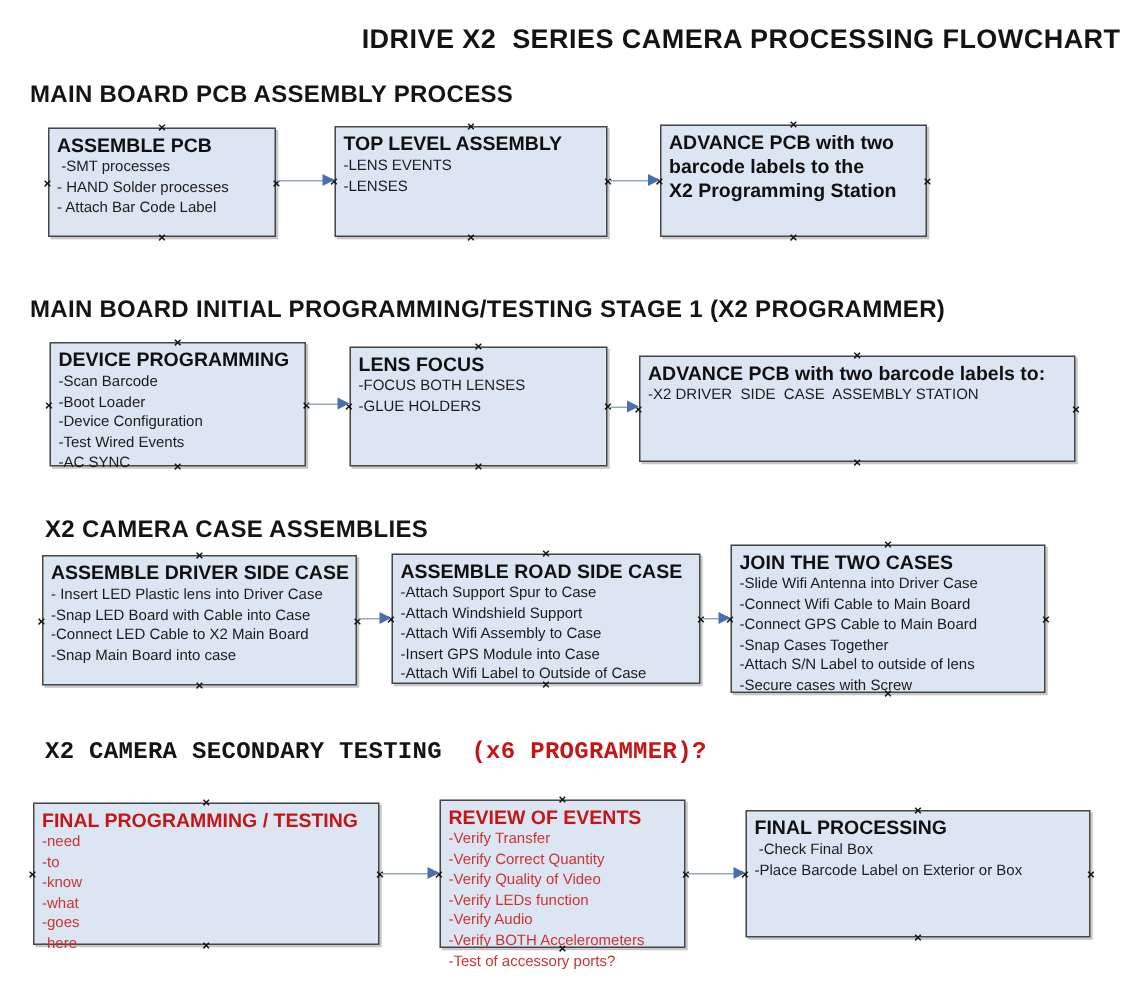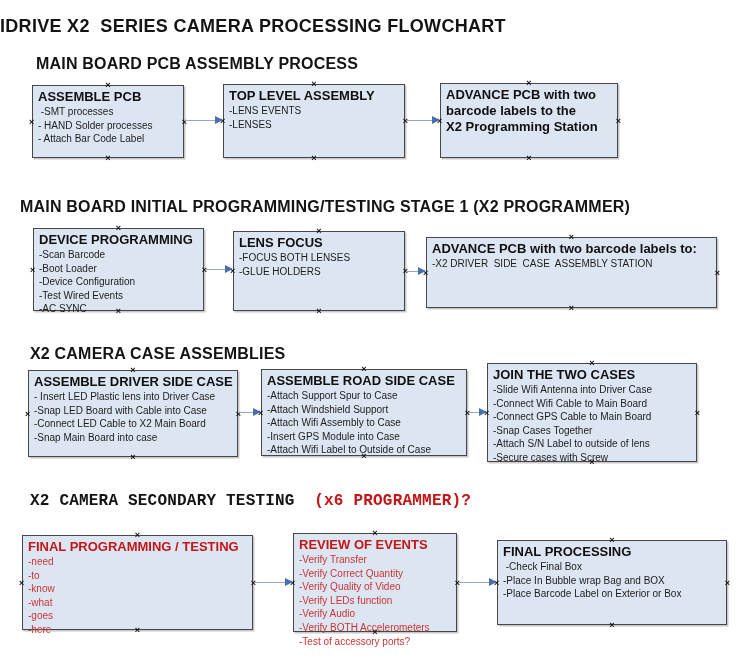--- a/index.html
+++ b/index.html
@@ -1,21 +1,21 @@
 <!DOCTYPE html>
 <html style="--box-fill: #dce6f2; --box-border: #474747; --red-title: #c41616; --red-item: #cc3434; --arrow-line: #94a7c4; --arrow-head: #4a6fae;"><head>
 <meta charset="utf-8">
 <style>
   html,body{margin:0;padding:0;background:#fff;}
   #canvas{
     position:relative;width:747px;height:662px;background:#ffffff;
     font-family:"Liberation Sans","DejaVu Sans",sans-serif;color:#111;overflow:hidden;
   }
   .main-title{
-    position:absolute;top:16px;left:0;width:747px;text-align:left;
+    position:absolute;top:16px;left:0;width:747px;text-align:right;
     font-size:18px;font-weight:bold;letter-spacing:.3px;white-space:pre;color:#141414;
   }
   .sec-heading{
     position:absolute;font-size:16px;font-weight:bold;letter-spacing:.2px;white-space:pre;color:#141414;
   }
   .sec-heading .red-part{color:var(--red-title);}
   .fbox{
     position:absolute;box-sizing:border-box;background:var(--box-fill);
     border:1.5px solid #474747;box-shadow:1.5px 1.5px 0 rgba(130,130,130,.45);
     padding:3px 4px 0 5px;overflow:visible;
@@ -44,21 +44,21 @@
     border-left:8.5px solid var(--arrow-head);
   }
 </style>
 </head>
 <body>
 
 <div id="canvas">
 
   <div class="main-title">IDRIVE X2  SERIES CAMERA PROCESSING FLOWCHART</div>
 
-  <div class="sec-heading" style="left:20px;top:55px;margin-left:16px;">MAIN BOARD PCB ASSEMBLY PROCESS</div>
+  <div class="sec-heading" style="left:20px;top:55px;">MAIN BOARD PCB ASSEMBLY PROCESS</div>
 
   <div class="fbox" style="left:32px;top:85px;width:152px;height:73px;">
     <div class="btitle">ASSEMBLE PCB</div>
     <div class="bitems">
         <div class="item"> -SMT processes</div>
         <div class="item">- HAND Solder processes</div>
         <div class="item">- Attach Bar Code Label</div>
       </div>
   <span class="marker mt">×</span>
       <span class="marker mb">×</span>
@@ -208,21 +208,20 @@
   <span class="marker mt">×</span>
       <span class="marker mb">×</span>
       <span class="marker ml">×</span>
       <span class="marker mr">×</span>
     </div>
 
   <div class="fbox" style="left:497px;top:540px;width:230px;height:85px;">
     <div class="btitle">FINAL PROCESSING</div>
     <div class="bitems">
         <div class="item"> -Check Final Box</div>
-        <div class="item">-Place In Bubble wrap Bag and BOX</div>
         <div class="item">-Place Barcode Label on Exterior or Box</div>
       </div>
   <span class="marker mt">×</span>
       <span class="marker mb">×</span>
       <span class="marker ml">×</span>
       <span class="marker mr">×</span>
     </div>
 
   <div class="arrow" style="left:184px;top:116px;width:39px;">
       <div class="aline"></div>

